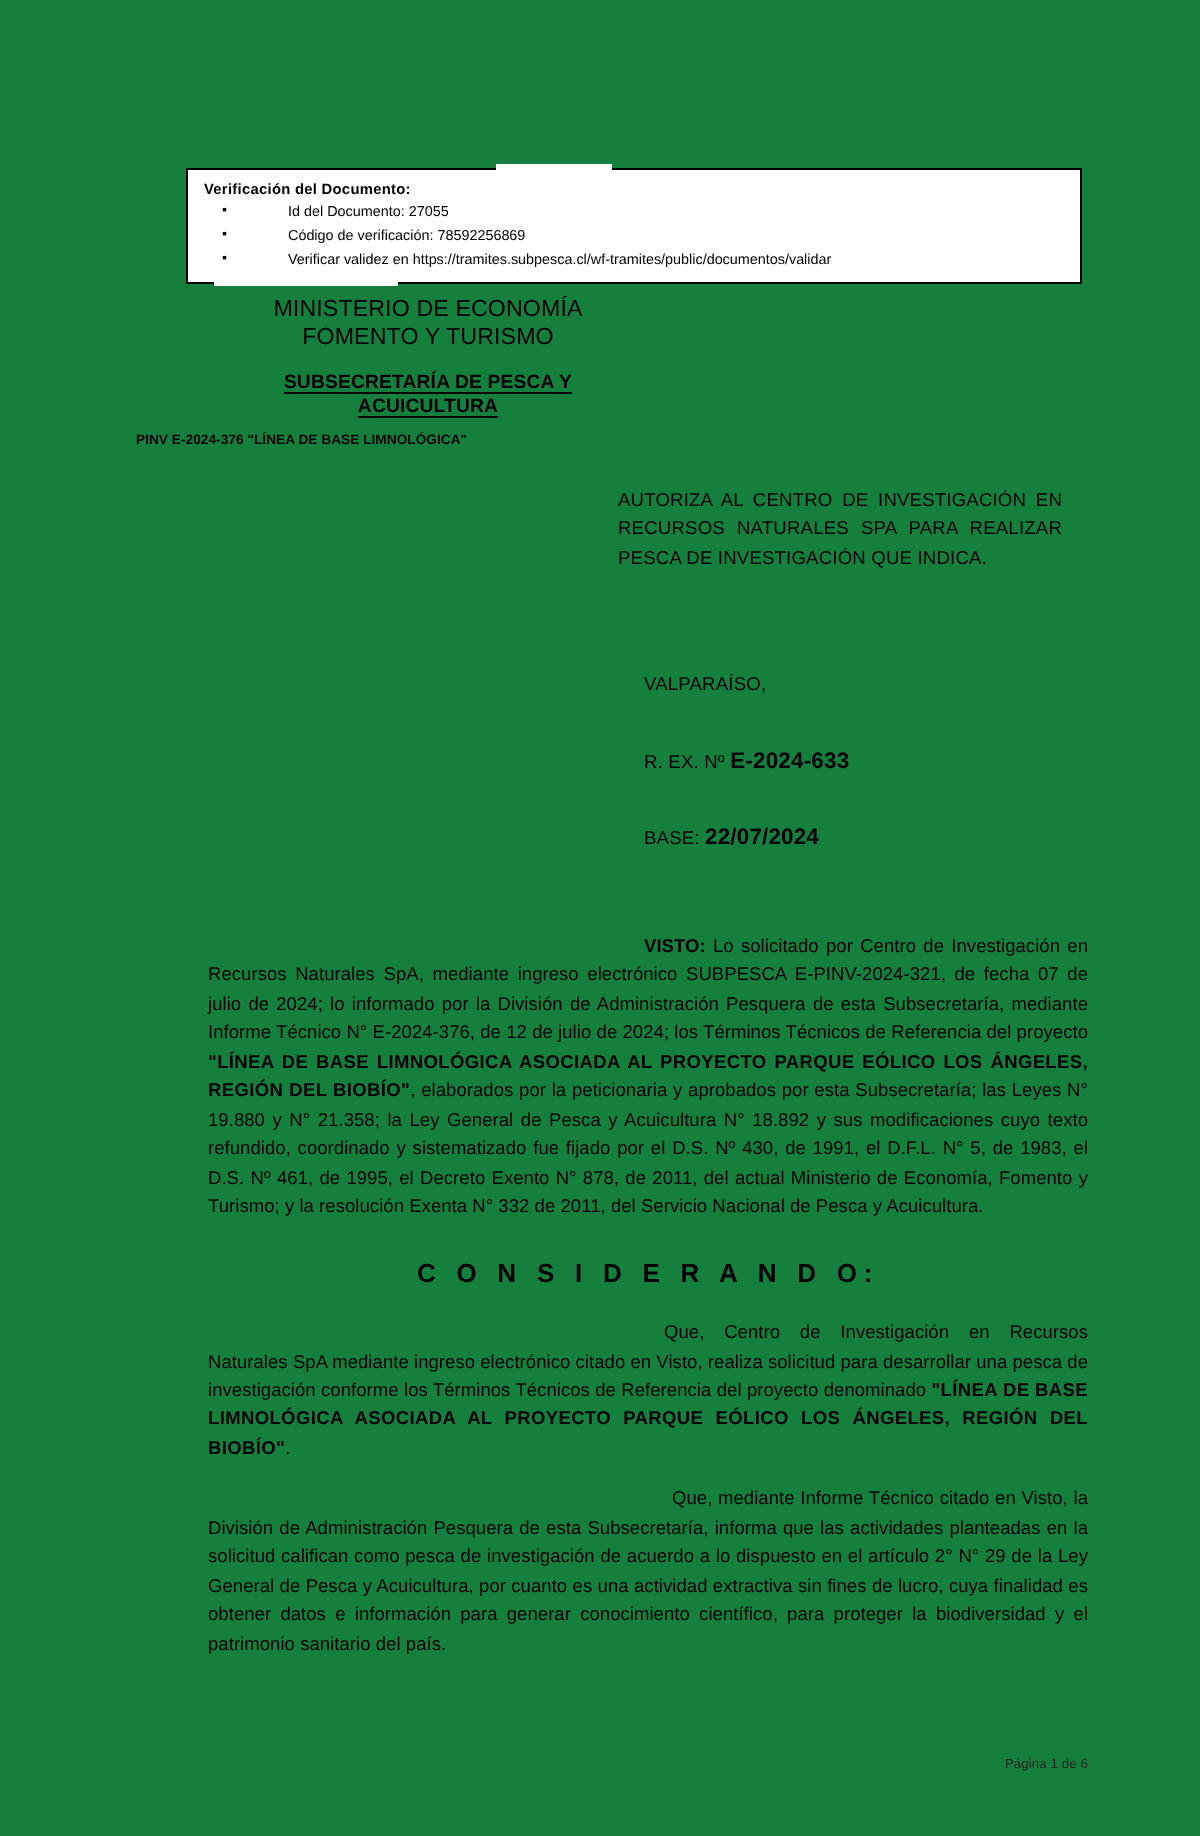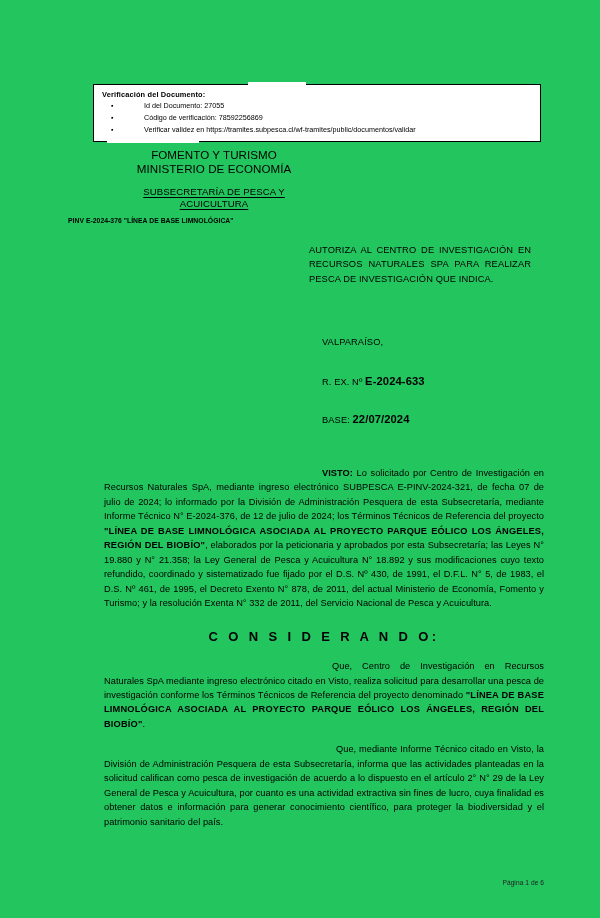--- a/index.html
+++ b/index.html
@@ -14,21 +14,21 @@
     position: relative;
     font-family: "Liberation Sans", sans-serif;
     color: #000000;
     overflow: hidden;
   }
   .page {
     position: absolute;
     inset: 0;
     width: 600px;
     height: 918px;
-    background: #22c55e;
+    background: #15803d;
   }
 
   
   .verif-box {
     position: absolute;
     left: 93px;
     top: 84px;
     width: 448px;
     box-sizing: border-box;
     border: 1.4px solid #000;
@@ -77,21 +77,21 @@
     width: 292px;
     text-align: center;
   }
   .lh-ministry {
     font-size: 11.6px;
     line-height: 1.24;
     letter-spacing: 0.005em;
   }
   .lh-sub {
     font-size: 9.6px;
-    font-weight: normal;
+    font-weight: bold;
     line-height: 1.3;
     letter-spacing: 0.01em;
     margin-top: 9px;
     text-align: center;
   }
   .lh-sub span {
     text-decoration: underline;
     text-underline-offset: 1.5px;
   }
   .lh-code {
@@ -221,22 +221,22 @@
       <li>
         <span class="bullet">▪</span>
         <span>Verificar validez en https://tramites.subpesca.cl/wf-tramites/public/documentos/validar</span>
       </li>
     </ul>
     <div class="notch notch-bot"></div>
   </div>
   <div class="notch notch-top"></div>
 
   <div class="letterhead">
+    <div class="lh-ministry">MINISTERIO DE ECONOMÍA</div>
     <div class="lh-ministry">FOMENTO Y TURISMO</div>
-    <div class="lh-ministry">MINISTERIO DE ECONOMÍA</div>
     <div class="lh-sub">
       <span>SUBSECRETARÍA DE PESCA Y</span><br>
       <span>ACUICULTURA</span>
     </div>
     <div class="lh-code">PINV E-2024-376 "LÍNEA DE BASE LIMNOLÓGICA"</div>
   </div>
 
   <div class="subject">AUTORIZA AL CENTRO DE INVESTIGACIÓN EN RECURSOS NATURALES SPA PARA REALIZAR PESCA DE INVESTIGACIÓN QUE INDICA.</div>
 
   <div class="place">VALPARAÍSO,</div>

